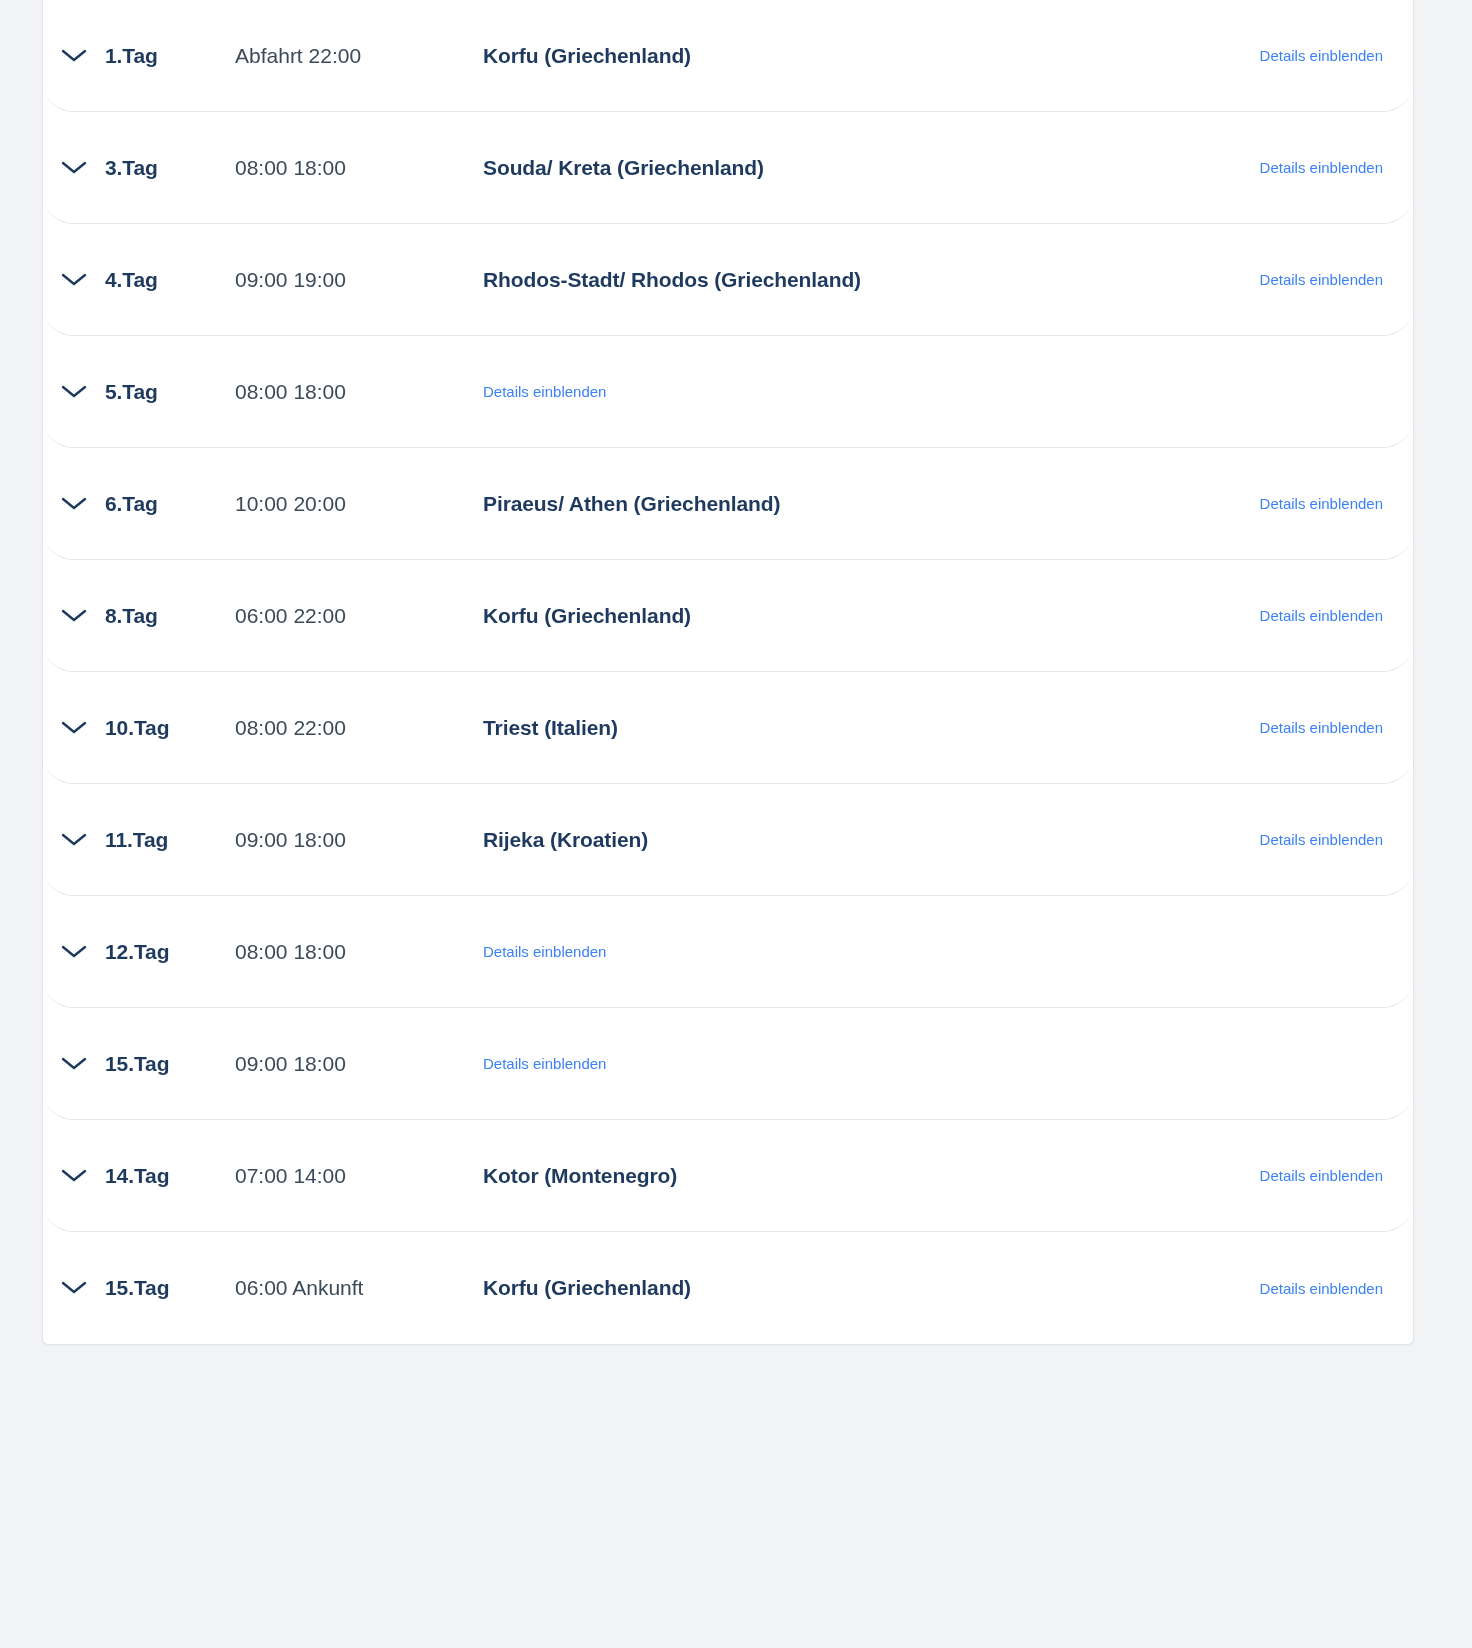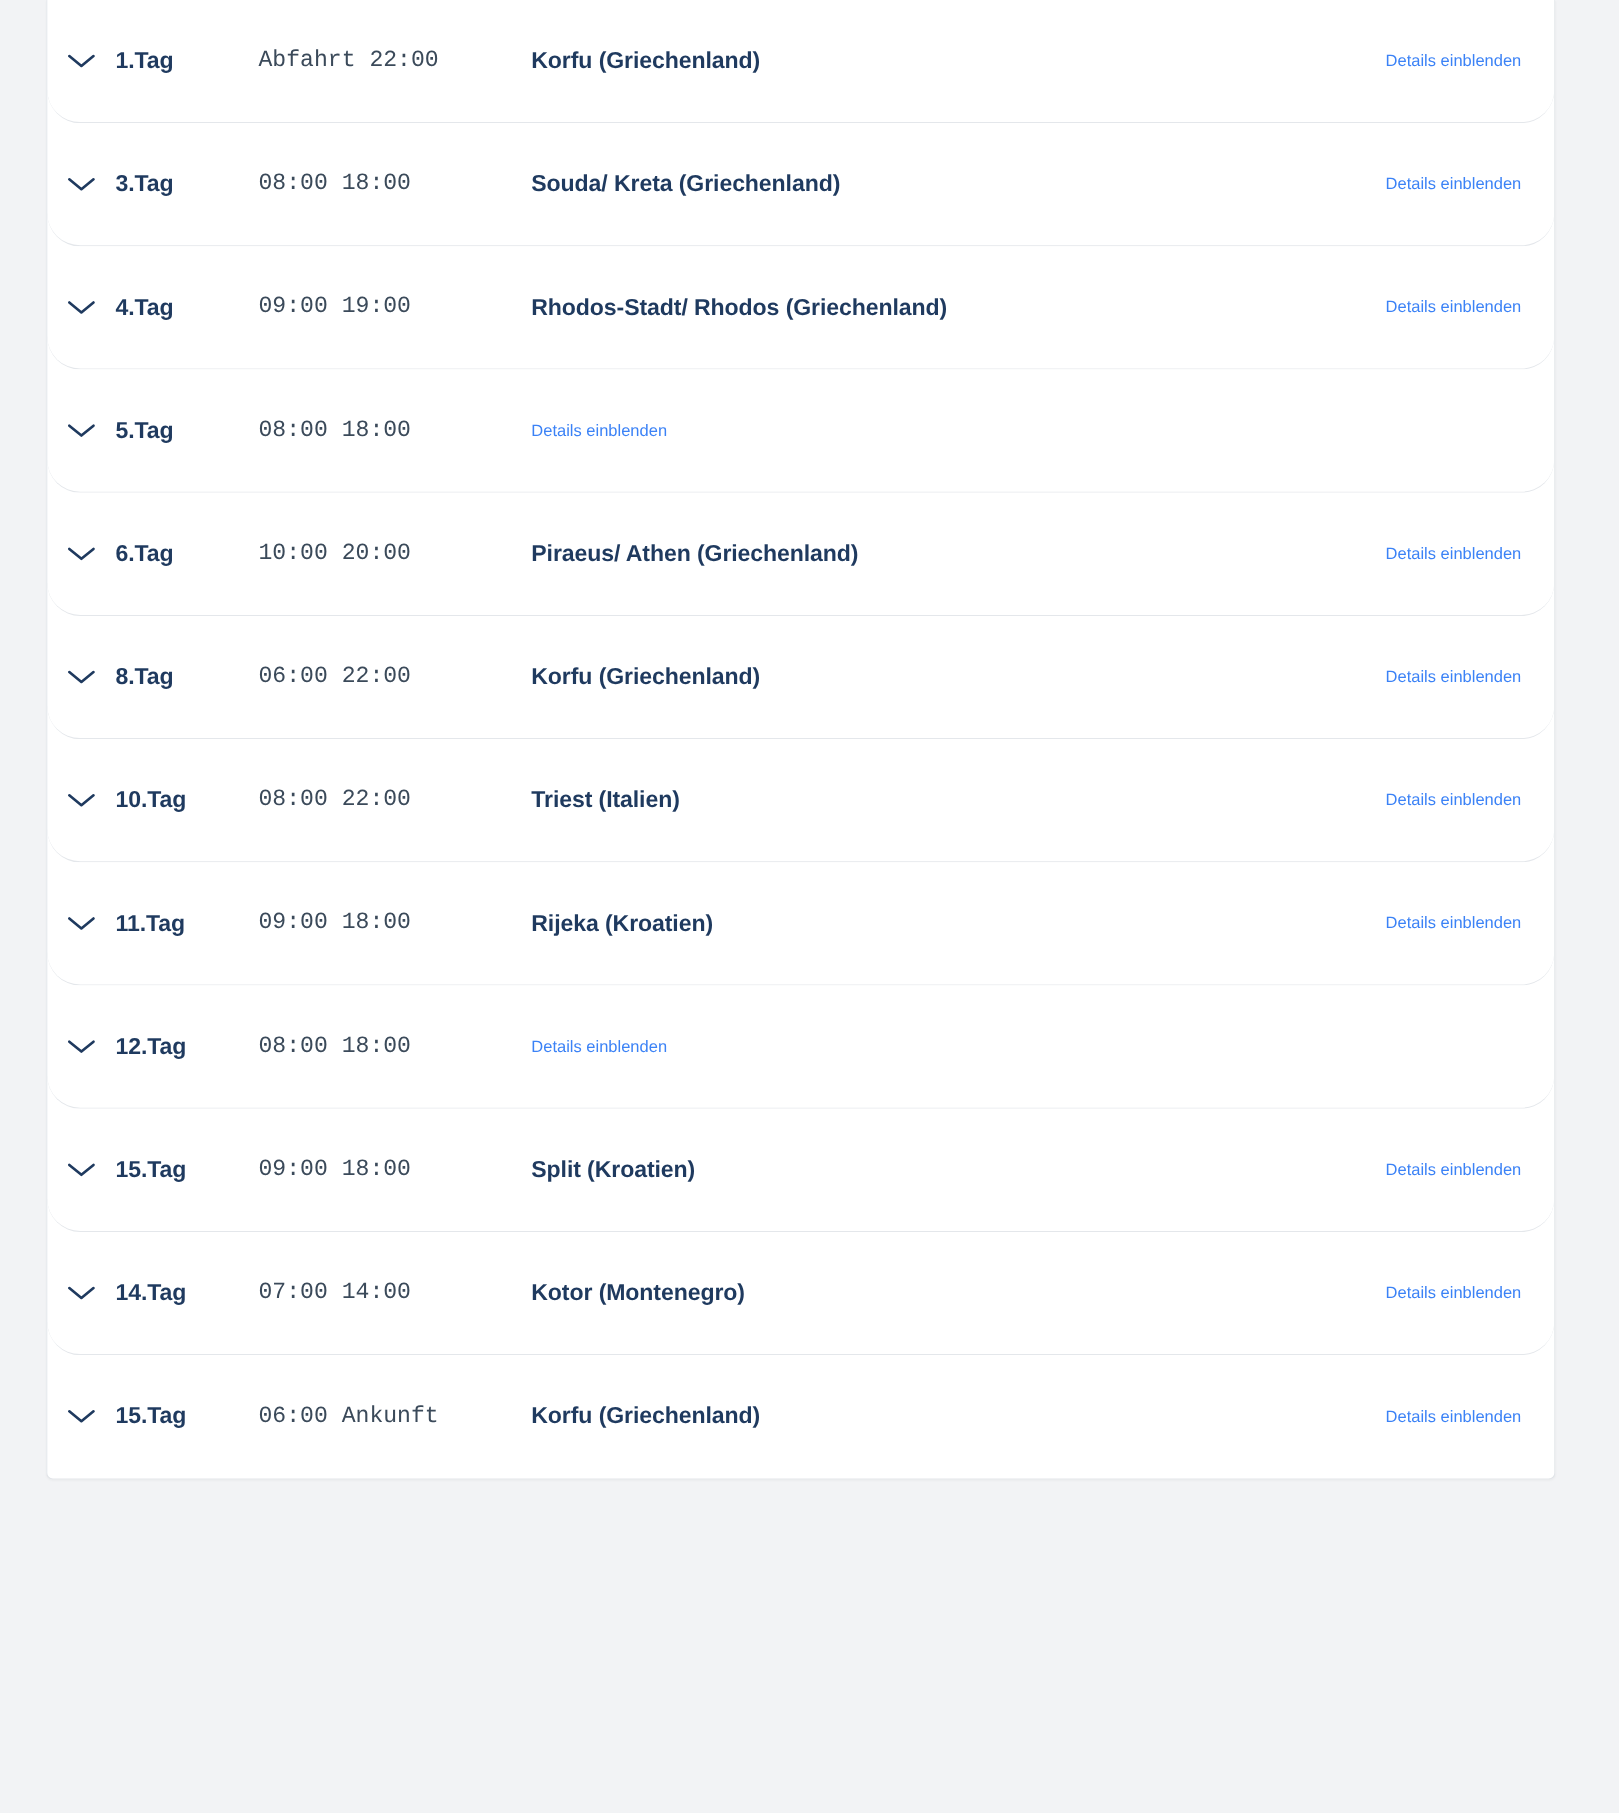--- a/index.html
+++ b/index.html
@@ -53,21 +53,20 @@
     font-size: 21px;
     font-weight: bold;
     color: #1f3a5f;
     letter-spacing: -0.1px;
   }
   .time {
     flex: 0 0 248px;
     font-size: 21px;
     color: #3b4a5a;
     font-weight: 400;
-    font-family: Liberation Mono, monospace;
   }
   .port {
     flex: 1 1 auto;
     font-size: 21px;
     font-weight: bold;
     color: #1f3a5f;
     letter-spacing: -0.1px;
   }
   .details {
     flex: 0 0 auto;
@@ -191,21 +190,20 @@
   </div>
 
   <div class="row">
     <div class="chev">
       <svg width="26" height="16" viewBox="0 0 26 16">
           <path d="M2 3 L13 12 L24 3" fill="none" stroke="#1f3a5f" stroke-width="2.4" stroke-linecap="round" stroke-linejoin="round"></path>
         </svg>
     </div>
     <div class="day">15.Tag</div>
     <div class="time">09:00 18:00</div>
-    <div class="port">Split (Kroatien)</div>
     <div class="details">Details einblenden</div>
   </div>
 
   <div class="row">
     <div class="chev">
       <svg width="26" height="16" viewBox="0 0 26 16">
           <path d="M2 3 L13 12 L24 3" fill="none" stroke="#1f3a5f" stroke-width="2.4" stroke-linecap="round" stroke-linejoin="round"></path>
         </svg>
     </div>
     <div class="day">14.Tag</div>

